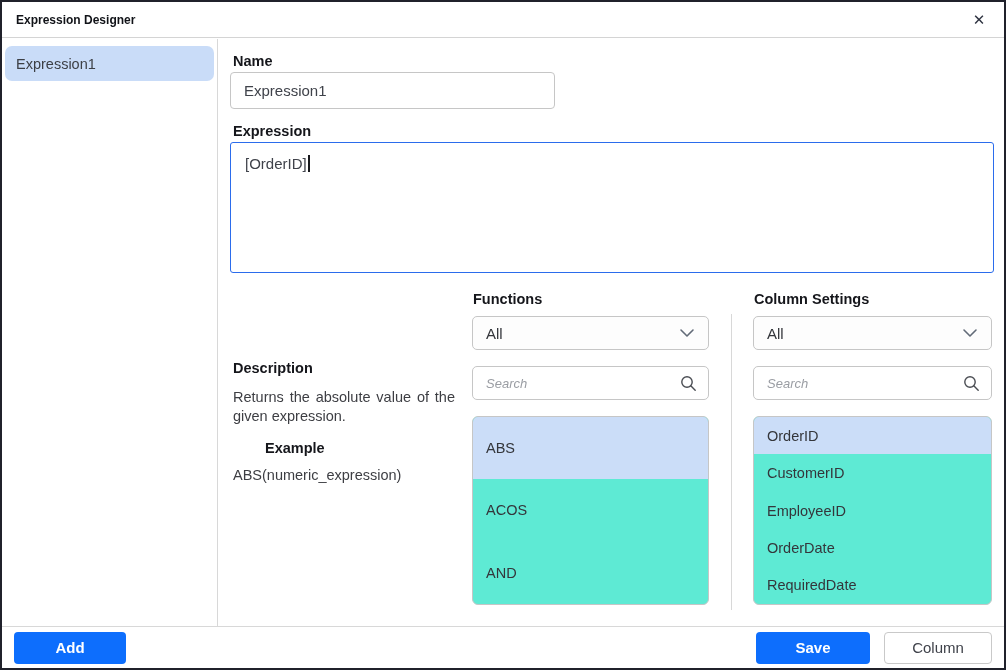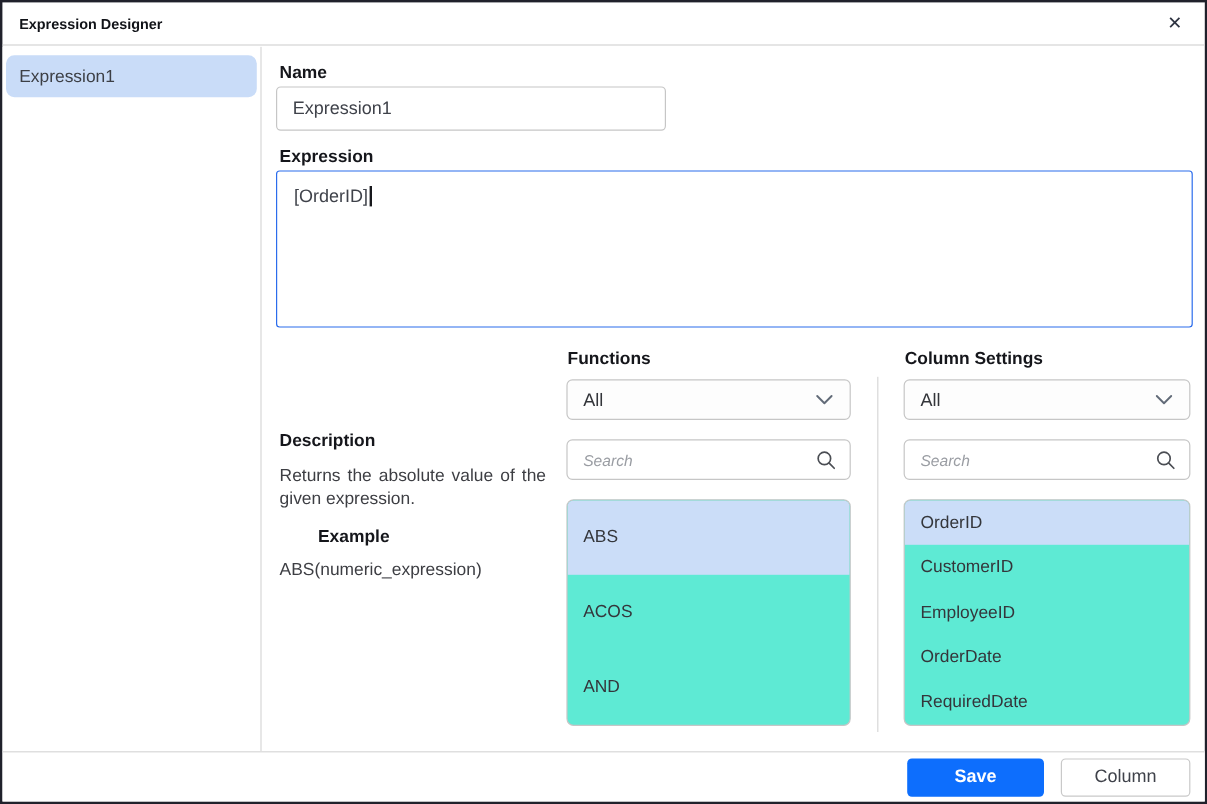--- a/index.html
+++ b/index.html
@@ -247,17 +247,18 @@
       <div class="list-item">
           <span>OrderDate</span>
         </div>
       <div class="list-item">
           <span>RequiredDate</span>
         </div>
     </div>
   </div>
 
   <div class="footer">
+    <button class="btn btn-primary btn-add">Add</button>
     <button class="btn btn-primary btn-save">Save</button>
     <button class="btn btn-close">Column</button>
   </div>
 
 </div>
 
 </body></html>

